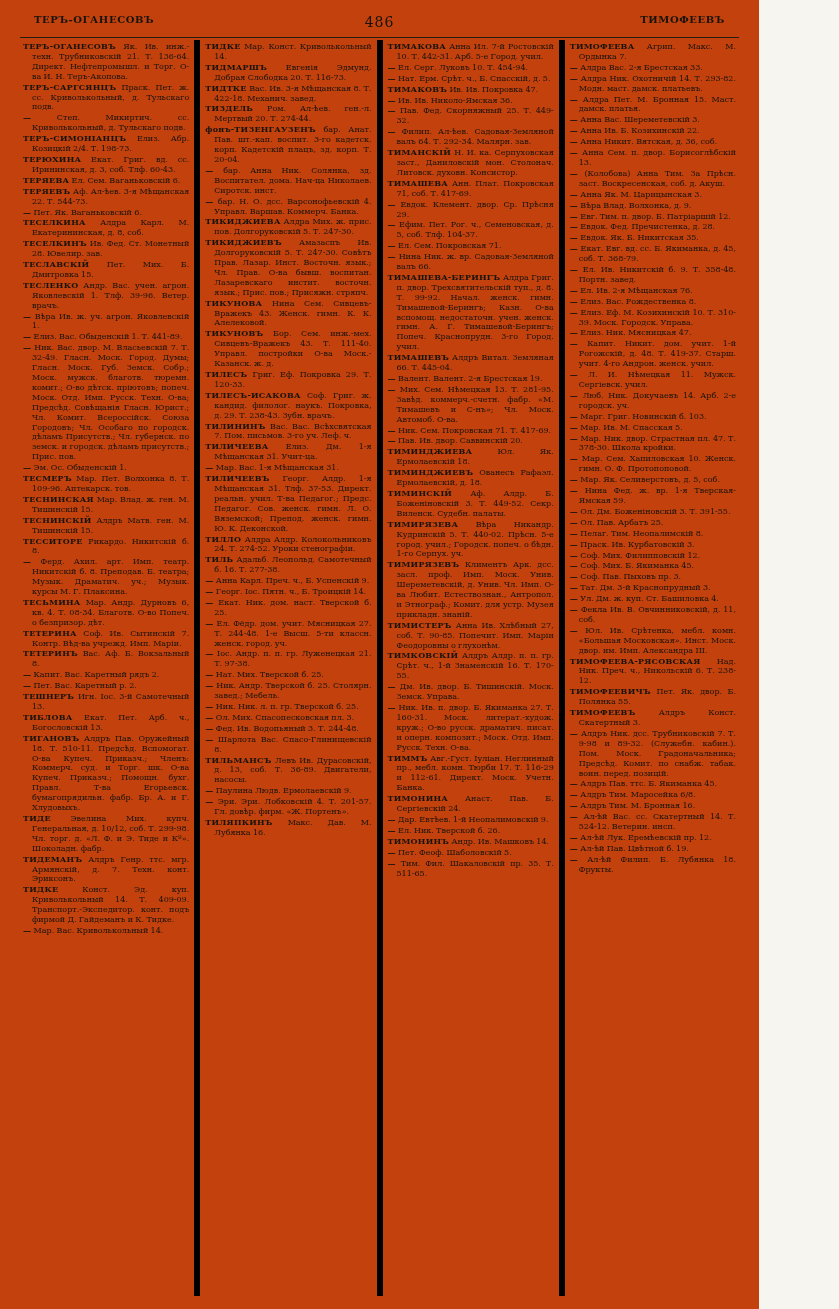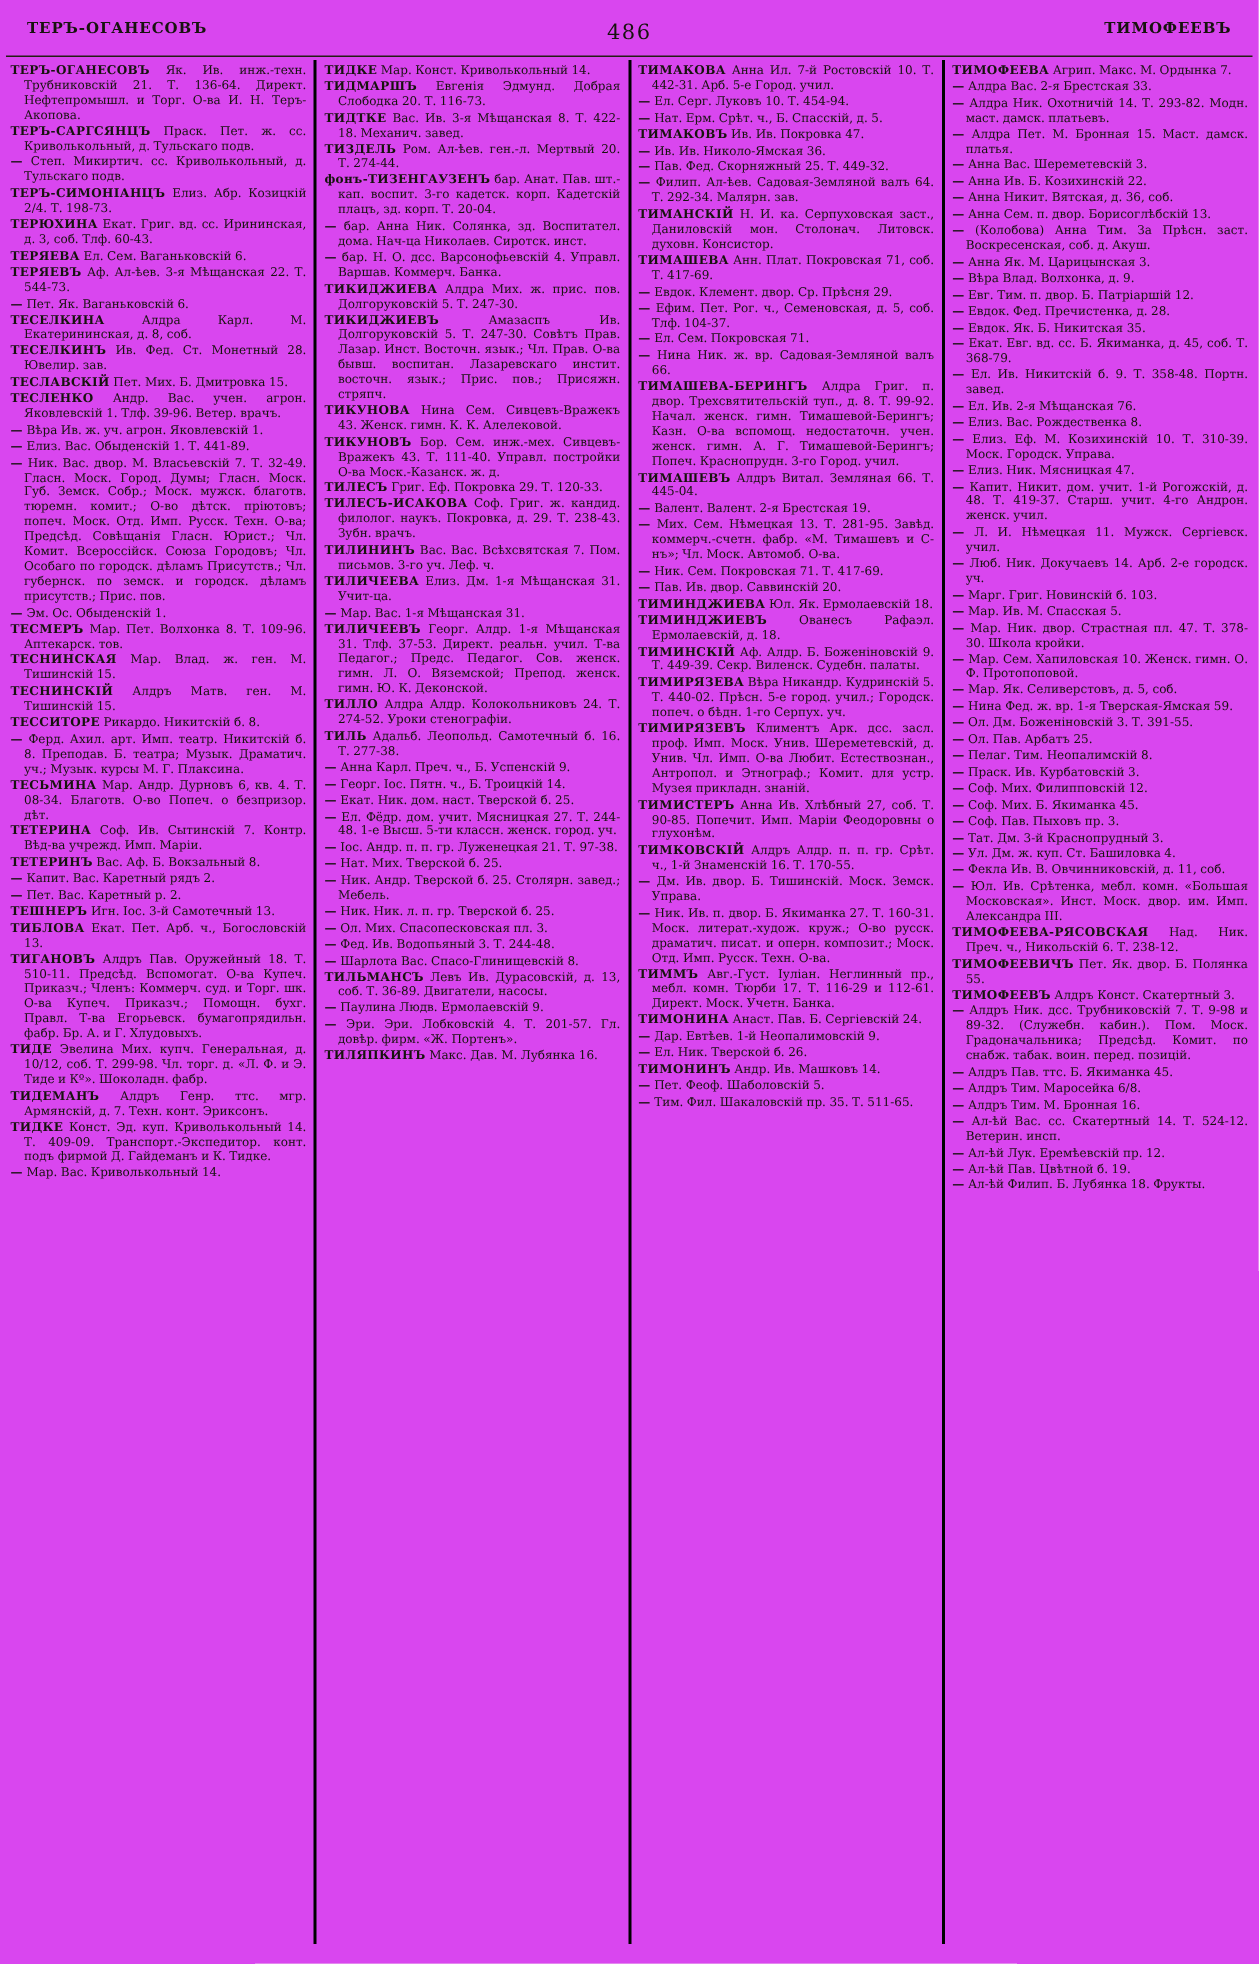--- a/index.html
+++ b/index.html
@@ -1,31 +1,31 @@
 <!DOCTYPE html>
 <html><head>
 <meta charset="utf-8">
 <style>
   *{box-sizing:border-box;margin:0;padding:0}
   html,body{width:839px;background:#f6f5ef}
   body{height:1309px;overflow:hidden;color:#17130e;
        font-family:"DejaVu Serif","Liberation Serif",serif;
        -webkit-font-smoothing:antialiased}
-  .page{width:839px;height:1309px;padding:14px 2px 6px;background:#d946ef}
+  .page{width:759px;height:1309px;padding:14px 18px 6px;background:#c2410c}
   .header{position:relative;display:flex;justify-content:space-between;
           align-items:baseline;padding:0 16px;height:20px}
   .header .side{font-weight:700;font-size:10px;letter-spacing:.6px}
   .header .center{position:absolute;left:50%;transform:translateX(-50%);
           font-weight:400;font-size:14px;letter-spacing:1px}
   .header-rule{border-top:1.6px solid #241d14;margin:3px 2px 2px}
   .columns{display:flex;height:1256px;overflow:hidden}
   .column{flex:1 1 0;min-width:0;padding:2px 5px 0;overflow:hidden;
           font-size:8px;line-height:1.24;text-align:justify;
           word-spacing:-0.2px}
-  .column + .column{border-left:2px solid #000000}
+  .column + .column{border-left:6px solid #000000}
   .entry{padding-left:9px;text-indent:-9px;margin-bottom:1px}
   .entry b{font-weight:700;letter-spacing:.25px}
   .dash{font-weight:700}
 </style>
 </head>
 <body>
 
 <div class="page">
   <div class="header">
     <span class="side">ТЕРЪ-ОГАНЕСОВЪ</span>
@@ -120,21 +120,21 @@
         <div class="entry"><span class="dash">— </span><span>Ел. Сем. Покровская 71.</span></div>
         <div class="entry"><span class="dash">— </span><span>Нина Ник. ж. вр. Садовая-Земляной валъ 66.</span></div>
         <div class="entry"><b>ТИМАШЕВА-БЕРИНГЪ</b> <span>Алдра Григ. п. двор. Трехсвятительскій туп., д. 8. Т. 99-92. Начал. женск. гимн. Тимашевой-Берингъ; Казн. О-ва вспомощ. недостаточн. учен. женск. гимн. А. Г. Тимашевой-Берингъ; Попеч. Краснопрудн. 3-го Город. учил.</span></div>
         <div class="entry"><b>ТИМАШЕВЪ</b> <span>Алдръ Витал. Земляная 66. Т. 445-04.</span></div>
         <div class="entry"><span class="dash">— </span><span>Валент. Валент. 2-я Брестская 19.</span></div>
         <div class="entry"><span class="dash">— </span><span>Мих. Сем. Нѣмецкая 13. Т. 281-95. Завѣд. коммерч.-счетн. фабр. «М. Тимашевъ и С-нъ»; Чл. Моск. Автомоб. О-ва.</span></div>
         <div class="entry"><span class="dash">— </span><span>Ник. Сем. Покровская 71. Т. 417-69.</span></div>
         <div class="entry"><span class="dash">— </span><span>Пав. Ив. двор. Саввинскій 20.</span></div>
         <div class="entry"><b>ТИМИНДЖИЕВА</b> <span>Юл. Як. Ермолаевскій 18.</span></div>
         <div class="entry"><b>ТИМИНДЖИЕВЪ</b> <span>Ованесъ Рафаэл. Ермолаевскій, д. 18.</span></div>
-        <div class="entry"><b>ТИМИНСКІЙ</b> <span>Аф. Алдр. Б. Боженіновскій 9. Т. 449-39. Секр. Виленск. Судебн. палаты.</span></div>
+        <div class="entry"><b>ТИМИНСКІЙ</b> <span>Аф. Алдр. Б. Боженіновскій 3. Т. 449-52. Секр. Виленск. Судебн. палаты.</span></div>
         <div class="entry"><b>ТИМИРЯЗЕВА</b> <span>Вѣра Никандр. Кудринскій 5. Т. 440-02. Прѣсн. 5-е город. учил.; Городск. попеч. о бѣдн. 1-го Серпух. уч.</span></div>
         <div class="entry"><b>ТИМИРЯЗЕВЪ</b> <span>Климентъ Арк. дсс. засл. проф. Имп. Моск. Унив. Шереметевскій, д. Унив. Чл. Имп. О-ва Любит. Естествознан., Антропол. и Этнограф.; Комит. для устр. Музея прикладн. знаній.</span></div>
         <div class="entry"><b>ТИМИСТЕРЪ</b> <span>Анна Ив. Хлѣбный 27, соб. Т. 90-85. Попечит. Имп. Маріи Феодоровны о глухонѣм.</span></div>
         <div class="entry"><b>ТИМКОВСКІЙ</b> <span>Алдръ Алдр. п. п. гр. Срѣт. ч., 1-й Знаменскій 16. Т. 170-55.</span></div>
         <div class="entry"><span class="dash">— </span><span>Дм. Ив. двор. Б. Тишинскій. Моск. Земск. Управа.</span></div>
         <div class="entry"><span class="dash">— </span><span>Ник. Ив. п. двор. Б. Якиманка 27. Т. 160-31. Моск. литерат.-худож. круж.; О-во русск. драматич. писат. и оперн. композит.; Моск. Отд. Имп. Русск. Техн. О-ва.</span></div>
         <div class="entry"><b>ТИММЪ</b> <span>Авг.-Густ. Іуліан. Неглинный пр., мебл. комн. Тюрби 17. Т. 116-29 и 112-61. Директ. Моск. Учетн. Банка.</span></div>
         <div class="entry"><b>ТИМОНИНА</b> <span>Анаст. Пав. Б. Сергіевскій 24.</span></div>
         <div class="entry"><span class="dash">— </span><span>Дар. Евтѣев. 1-й Неопалимовскій 9.</span></div>
         <div class="entry"><span class="dash">— </span><span>Ел. Ник. Тверской б. 26.</span></div>

